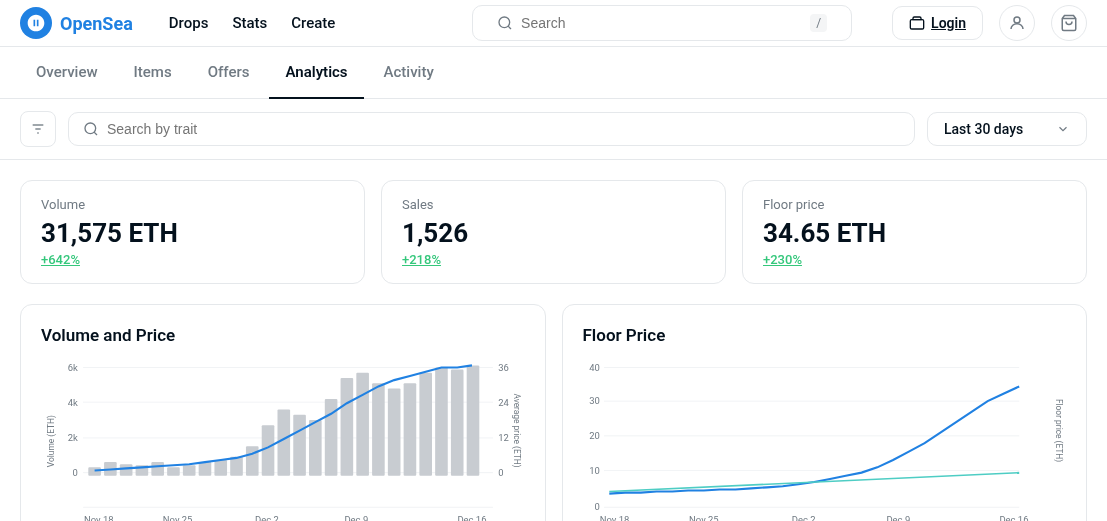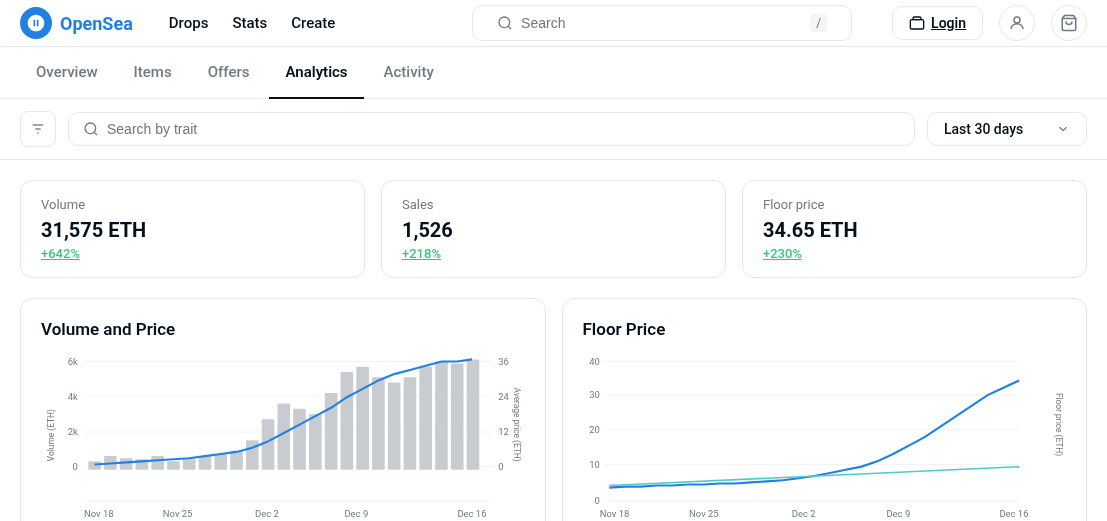--- a/index.html
+++ b/index.html
@@ -28,21 +28,21 @@
     .filter-bar { display: flex; align-items: center; padding: 12px 20px; gap: 12px; border-bottom: 1px solid #e5e8eb; }
     .filter-icon-btn { width: 36px; height: 36px; border: 1px solid #e5e8eb; border-radius: 8px; display: flex; align-items: center; justify-content: center; cursor: pointer; }
     .trait-search { flex: 1; display: flex; align-items: center; border: 1px solid #e5e8eb; border-radius: 10px; padding: 8px 14px; gap: 8px; }
     .trait-search input { border: none; outline: none; flex: 1; font-size: 14px; color: #4c1d95; background: transparent; }
     .date-dropdown { display: flex; align-items: center; border: 1px solid #e5e8eb; border-radius: 10px; padding: 8px 16px; gap: 8px; cursor: pointer; font-size: 14px; font-weight: 500; min-width: 160px; justify-content: space-between; }
 
     
     .stats-row { display: flex; gap: 16px; padding: 20px; }
     .stat-card { flex: 1; border: 1px solid #e5e8eb; border-radius: 12px; padding: 16px 20px; }
     .stat-label { font-size: 13px; color: #707a83; margin-bottom: 6px; }
-    .stat-value { font-size: 20px; font-weight: 700; color: #04111d; margin-bottom: 4px; }
+    .stat-value { font-size: 26px; font-weight: 700; color: #04111d; margin-bottom: 4px; }
     .stat-change { font-size: 13px; color: #34c77b; font-weight: 500; text-decoration: underline; }
 
     
     .charts-row { display: flex; gap: 16px; padding: 0 20px 20px; }
     .chart-card { flex: 1; border: 1px solid #e5e8eb; border-radius: 12px; padding: 20px; min-height: 240px; }
     .chart-title { font-size: 17px; font-weight: 600; margin-bottom: 12px; }
 
     
     .chart-wrap { position: relative; width: 100%; }
     svg.chart { width: 100%; overflow: visible; }

